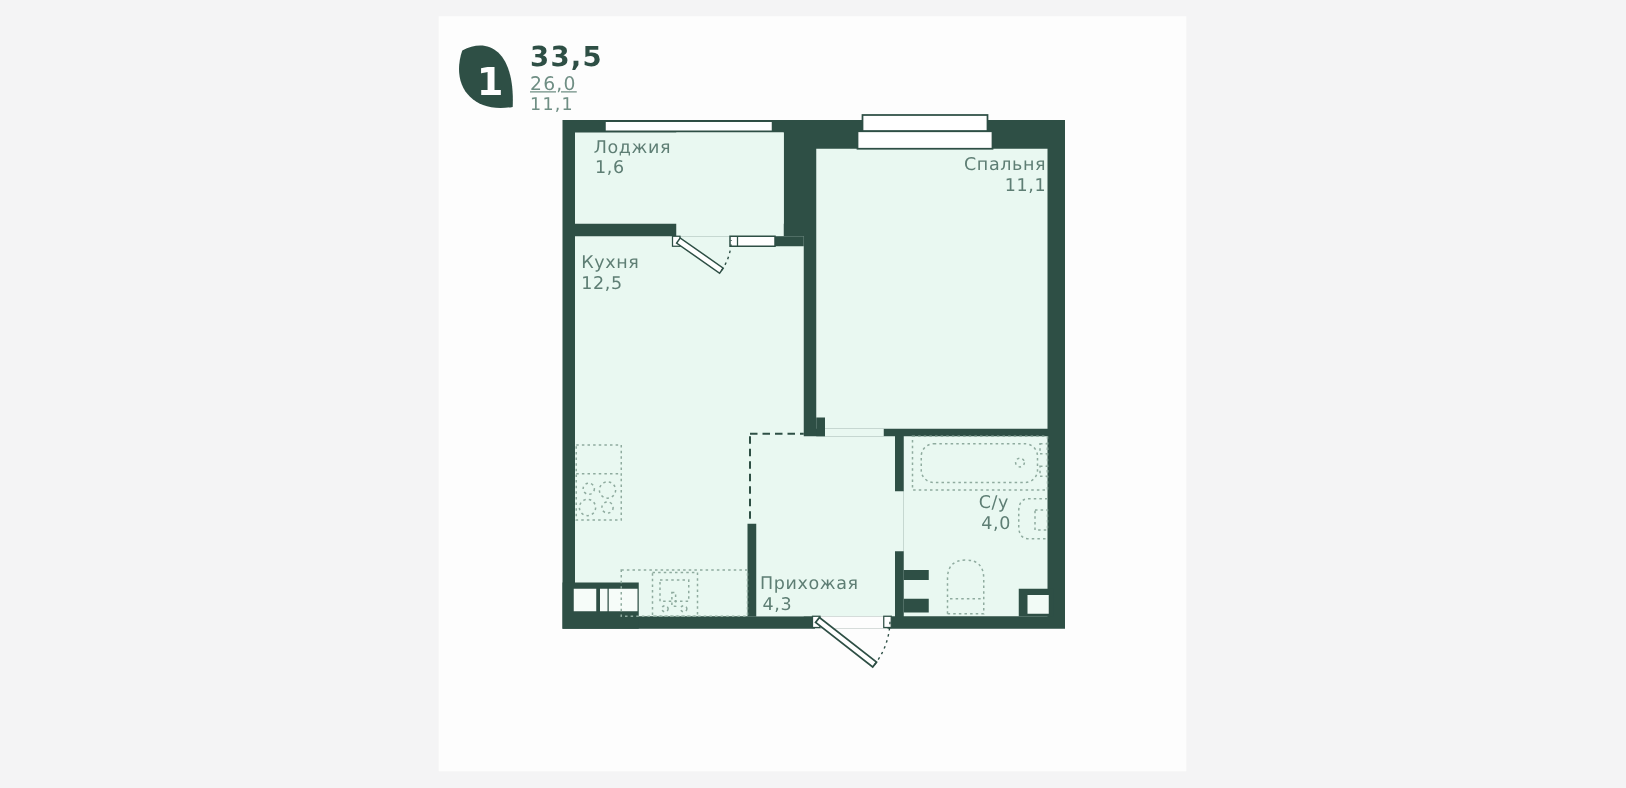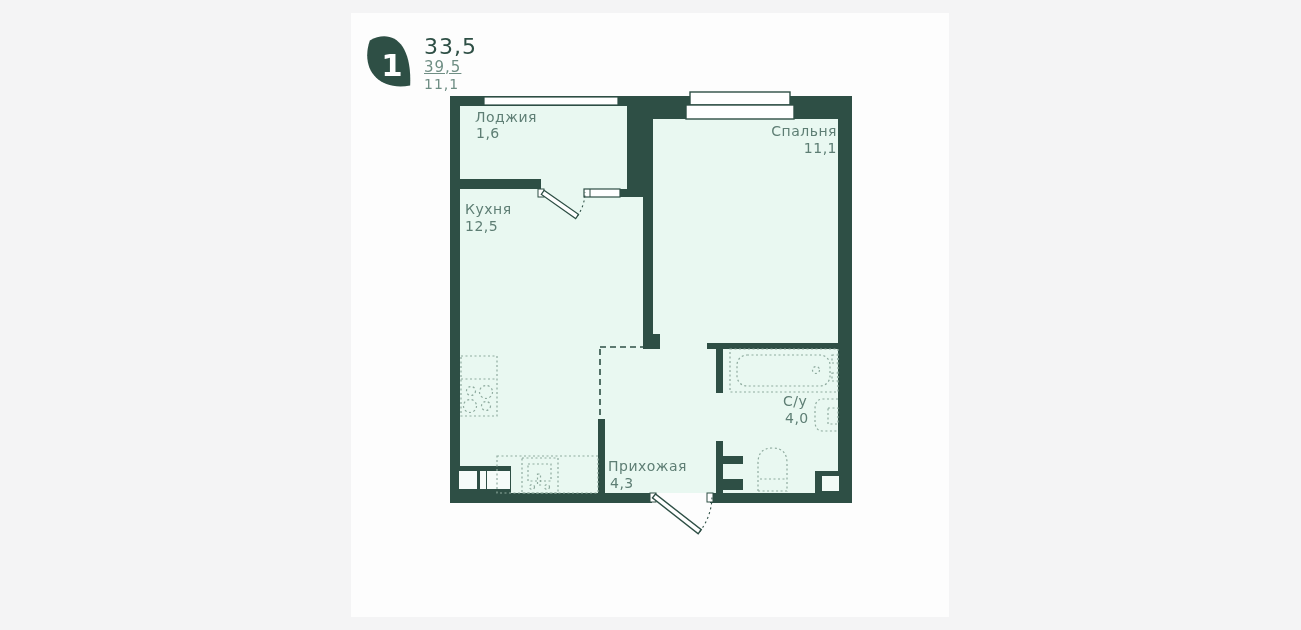--- a/index.html
+++ b/index.html
@@ -9,21 +9,21 @@
     font-family:"DejaVu Sans","Liberation Sans",sans-serif;
     position:relative;overflow:hidden;
   }
   .card{
     position:absolute;left:351px;top:13px;width:598px;height:604px;
     background:#fdfdfd;
   }
   .logo{position:absolute;left:15px;top:20px;width:48px;height:57px;}
   .hdr-total{
     position:absolute;left:73px;top:21px;
-    font-size:22px;font-weight:normal;color:#2e4f45;letter-spacing:1px;
+    font-size:22px;font-weight:bold;color:#2e4f45;letter-spacing:1px;
   }
   .hdr-living{
     position:absolute;left:73px;top:45px;
     font-size:15px;color:#6f8e84;text-decoration:underline;letter-spacing:1px;
   }
   .hdr-kitchen{
     position:absolute;left:73px;top:63px;
     font-size:14px;color:#6f8e84;letter-spacing:1px;
   }
   svg text.room-label{
@@ -35,21 +35,21 @@
 <body>
 
 <div class="card">
 
   <svg class="logo" viewBox="0 0 50 58">
     <path d="M4,7 C26,-5 48,8 46,54 C12,60 -6,36 4,7 Z" fill="#2e4f45"></path>
     <text x="16" y="44" font-size="32" font-weight="bold" fill="#ffffff">1</text>
   </svg>
 
   <div class="hdr-total">33,5</div>
-  <div class="hdr-living">39,5</div>
+  <div class="hdr-living">26,0</div>
   <div class="hdr-kitchen">11,1</div>
 
   <svg width="598" height="604" viewBox="0 0 598 604" style="position:absolute;left:0;top:0;">
 
     <rect x="99" y="83" width="402" height="407" fill="#2e4f45"></rect>
 
     <rect x="109" y="93" width="167" height="73" fill="#e9f8f1"></rect>
     <rect x="190" y="93" width="86" height="83" fill="#e9f8f1"></rect>
     <rect x="109" y="176" width="183" height="304" fill="#e9f8f1"></rect>
     <rect x="302" y="106" width="185" height="224" fill="#e9f8f1"></rect>

